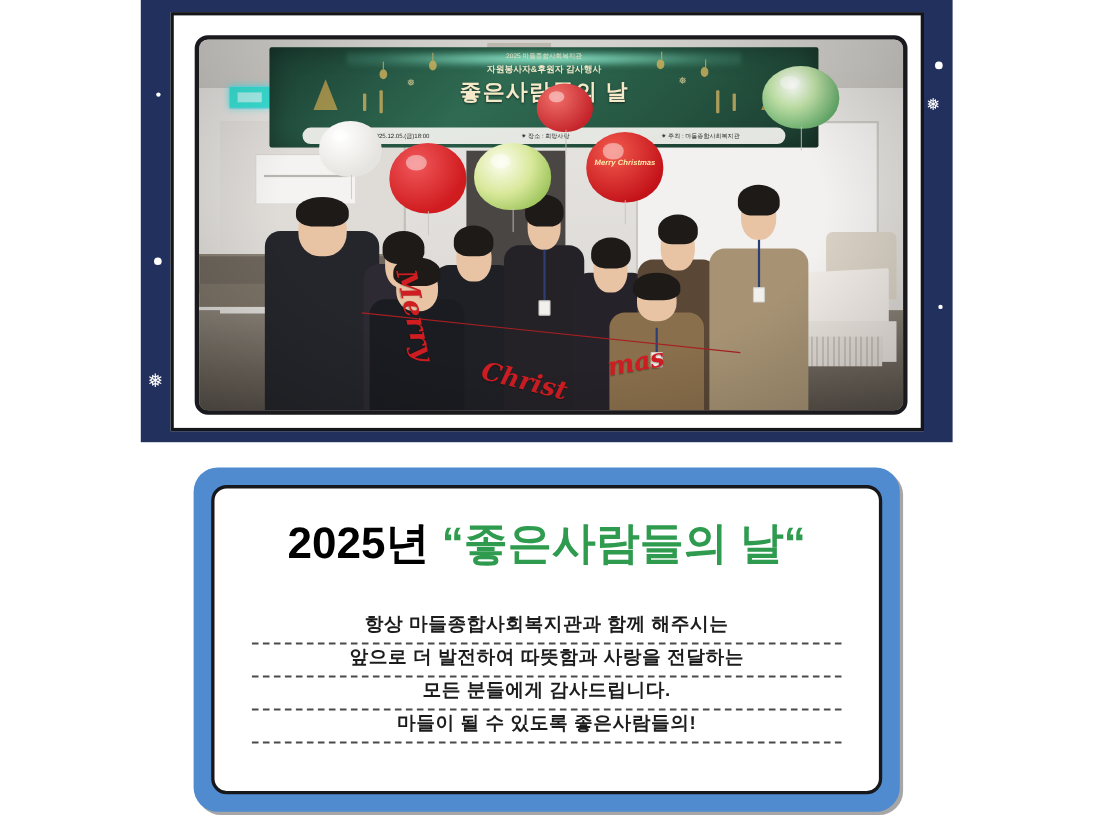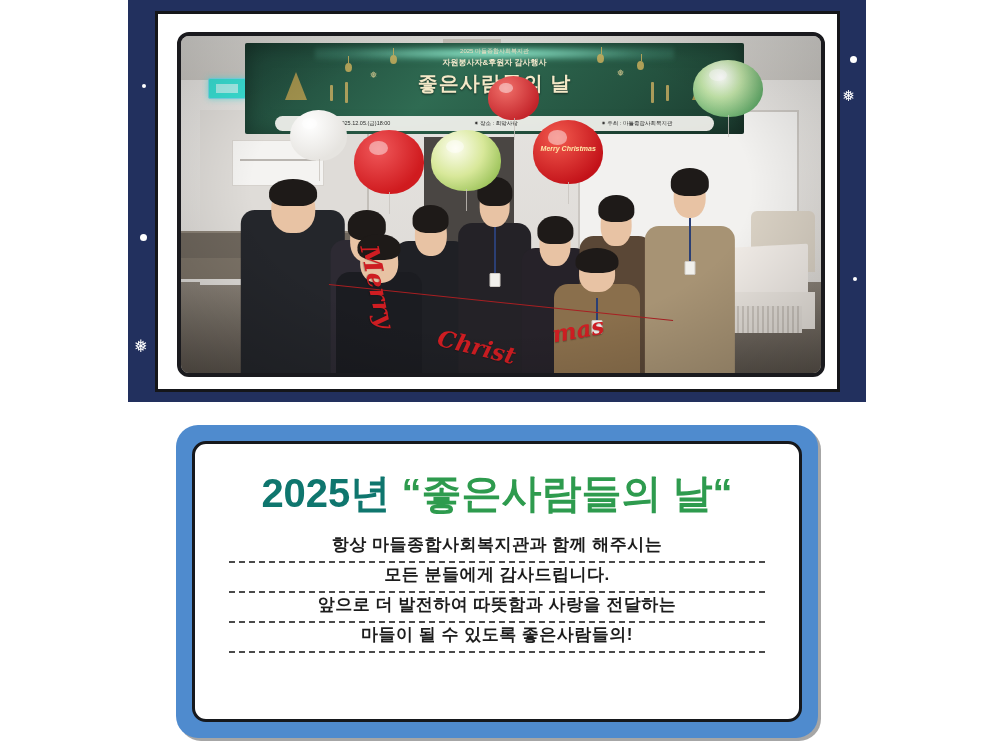--- a/index.html
+++ b/index.html
@@ -301,29 +301,29 @@
     flex-direction: column;
   }
   .card-title {
     text-align: center;
     font-size: 40px;
     font-weight: bold;
     letter-spacing: 0px;
     margin-bottom: 12px;
     white-space: nowrap;
   }
-  .title-year { color: #0f766e; }
+  .title-year { color: #000000; }
   .title-quote { color: #2e9b4e; }
   .title-main { color: #2e9b4e; }
 
   .msg-lines {
     flex: 1;
     display: flex;
     flex-direction: column;
-    justify-content: flex-start;
+    justify-content: center;
     padding-bottom: 4px;
   }
   .msg-line {
     text-align: center;
     font-size: 17px;
     color: #1c1c1c;
     font-weight: bold;
     letter-spacing: 0.5px;
     padding-bottom: 5px;
     border-bottom: 2px dashed #4a4a4a;
@@ -475,19 +475,19 @@
 <div class="message-card">
   <div class="message-inner">
 
     <div class="card-title">
       <span class="title-year">2025년</span>
       <span class="title-quote">“</span><span class="title-main">좋은사람들의 날</span><span class="title-quote">“</span>
     </div>
 
     <div class="msg-lines">
       <div class="msg-line">항상  마들종합사회복지관과  함께  해주시는</div>
+      <div class="msg-line">앞으로  더  발전하여  따뜻함과  사랑을  전달하는</div>
       <div class="msg-line">모든  분들에게  감사드립니다.</div>
-      <div class="msg-line">앞으로  더  발전하여  따뜻함과  사랑을  전달하는</div>
       <div class="msg-line">마들이  될  수  있도록  좋은사람들의!</div>
     </div>
 
   </div>
 </div>
 
 </body></html>

